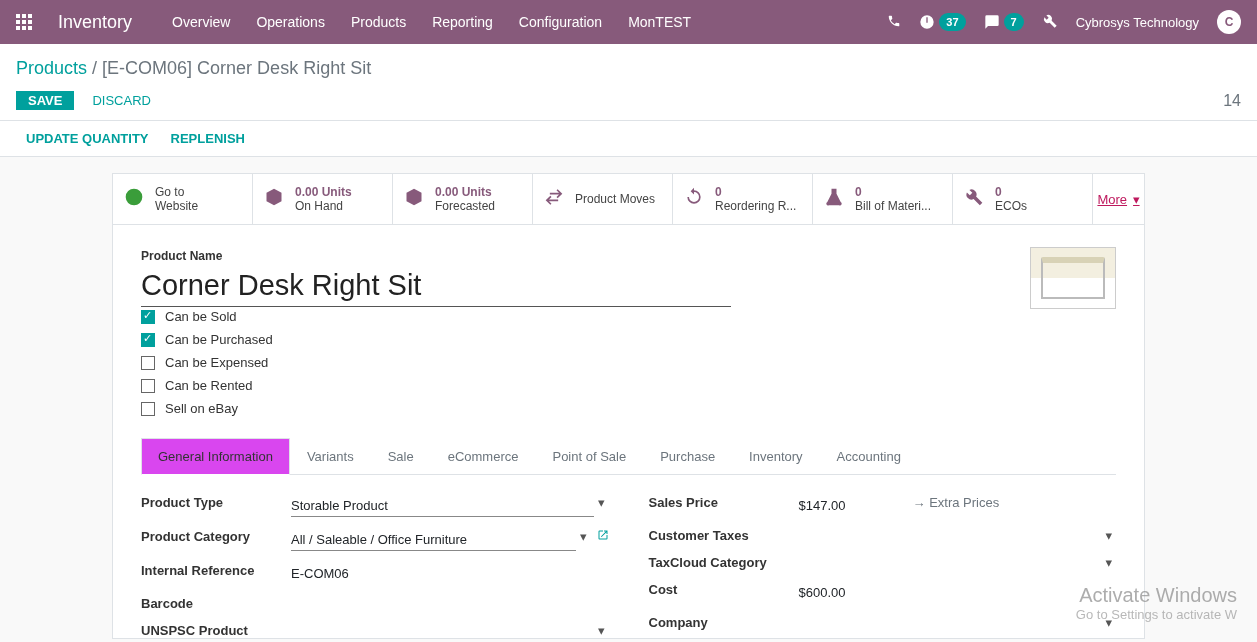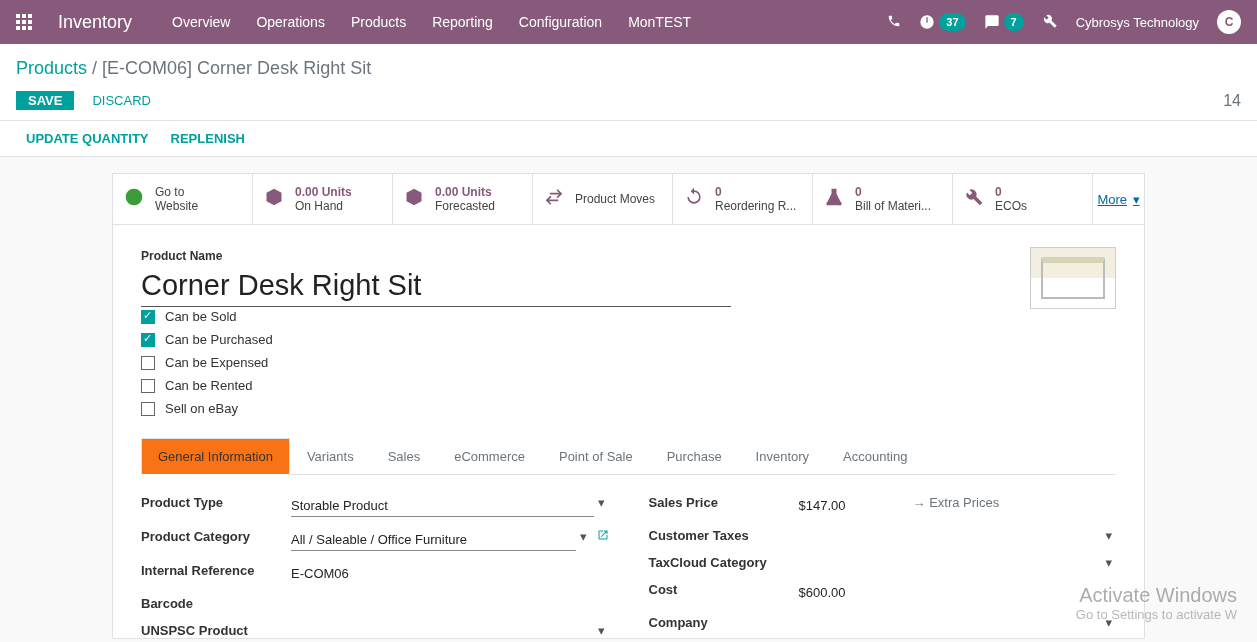--- a/index.html
+++ b/index.html
@@ -22,34 +22,34 @@
 .pager { margin-left:auto; font-size:16px; color:#6c757d; }
 .sub-action-bar { background:#fff; padding:10px 16px 10px 26px; display:flex; gap:22px; border-bottom:1px solid #dee2e6; }
 .sub-action-bar span { color:#00a09d; font-weight:600; font-size:13px; cursor:pointer; }
 .sheet-wrap { padding:16px 112px; }
 .sheet { background:#fff; border:1px solid #dee2e6; margin-top:0; }
 .stat-row { display:flex; border-bottom:1px solid #dee2e6; }
 .stat-btn { flex:0 0 140px; border-right:1px solid #dee2e6; padding:8px 10px; display:flex; align-items:center; gap:10px; cursor:pointer; min-height:50px; }
 .stat-btn .icon { color:#875A7B; font-size:18px; width:22px; text-align:center; }
 .stat-btn .text { display:flex; flex-direction:column; line-height:1.2; font-size:12px; color:#444; }
 .stat-btn .text .num { color:#875A7B; font-weight:600; }
-.stat-more { flex:1; display:flex; align-items:center; justify-content:center; color:#0369a1; font-size:13px; gap:6px; cursor:pointer;text-decoration:underline; }
+.stat-more { flex:1; display:flex; align-items:center; justify-content:center; color:#be185d; font-size:13px; gap:6px; cursor:pointer;text-decoration:underline; }
 .form-body { padding:24px 28px 0 28px; position:relative; }
 .product-image { position:absolute; right:28px; top:22px; width:86px; height:62px; border:1px solid #ccc; background:linear-gradient(#f3efe0 50%,#fff 50%); display:flex; align-items:center; justify-content:center; }
 .product-image::after { content:""; width:60px; height:34px; border:2px solid #bbb; border-top:6px solid #d8d2b6; border-radius:2px 2px 0 0; }
 .label-small { font-size:12px; font-weight:600; color:#333; margin-bottom:4px; display:block; }
 .product-name { width:590px; border:none; border-bottom:1px solid #555; font-size:29px; padding:2px 0 4px 0; outline:none; color:#222; }
 .checks { margin-top:2px; display:flex; flex-direction:column; gap:8px; }
 .check-row { display:flex; align-items:center; gap:10px; font-size:13px; color:#333; }
 .check-row input { appearance:none; width:14px; height:14px; border:1px solid #666; cursor:pointer; position:relative; }
 .check-row input:checked { background:#00a09d; border-color:#00a09d; }
 .check-row input:checked::after { content:"✓"; color:#fff; font-size:11px; position:absolute; top:-2px; left:1px; }
 .tabs { margin:22px 0 0 0; border-bottom:1px solid #dee2e6; display:flex; }
 .tab { padding:10px 16px; border:1px solid transparent; border-bottom:none; font-size:13px; color:#6c757d; cursor:pointer; }
-.tab.active { border-color:#dee2e6; border-bottom:1px solid #fff; margin-bottom:-1px; color:#333; background:#f97316; }
+.tab.active { border-color:#dee2e6; border-bottom:1px solid #fff; margin-bottom:-1px; color:#333; background:#d946ef; }
 .tab-content { padding:20px 0 0 0; display:flex; gap:40px; }
 .col { flex:1; display:flex; flex-direction:column; gap:12px; }
 .field-row { display:flex; }
 .field-label { width:150px; font-size:13px; font-weight:600; color:#333; }
 .field-input { flex:1; border:none; border-bottom:1px solid #888; font-size:13px; padding:3px 0; background:transparent; }
 .field-input.noline { border-bottom:none; }
 .dropdown-caret { color:#555; padding:0 4px; }
 .ext-icon { color:#00a09d; margin-left:6px; }
 .extra-link { color:#6c757d; font-size:13px; margin-left:14px; }
 .extra-link::before { content:"→ "; font-weight:bold; }
@@ -218,21 +218,21 @@
           </label>
       <label class="check-row">
             <input type="checkbox" style="">
             <span>Sell on eBay</span>
           </label>
     </div>
 
     <div class="tabs">
       <div class="tab active">General Information</div>
       <div class="tab">Variants</div>
-      <div class="tab">Sales</div>
+      <div class="tab">Sale</div>
       <div class="tab">eCommerce</div>
       <div class="tab">Point of Sale</div>
       <div class="tab">Purchase</div>
       <div class="tab">Inventory</div>
       <div class="tab">Accounting</div>
     </div>
 
     <div class="tab-content">
       <div class="col">
         <div class="field-row">

